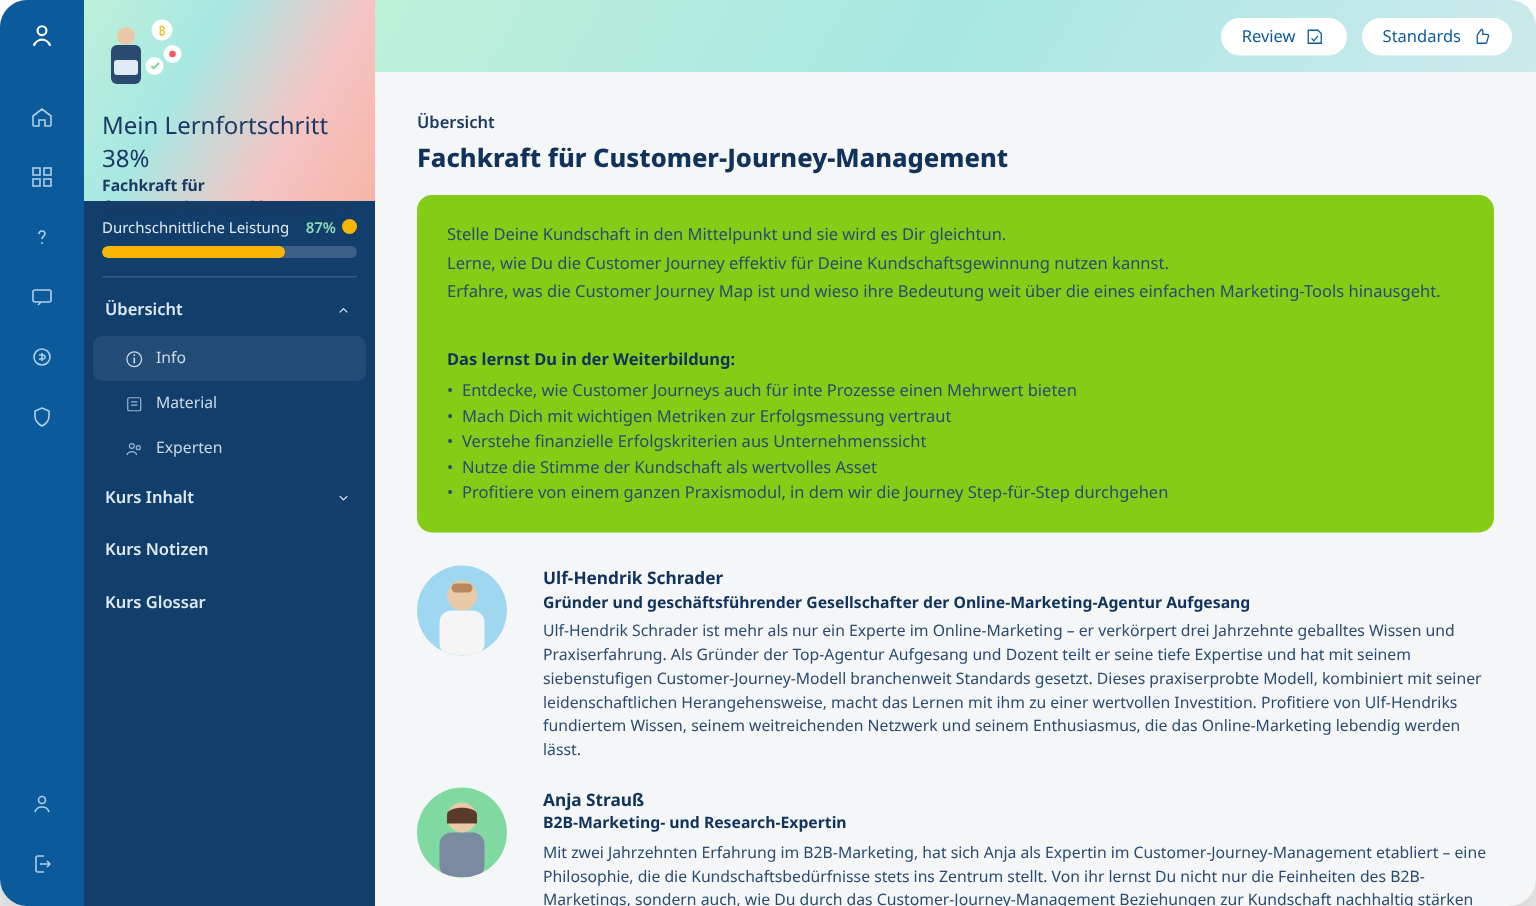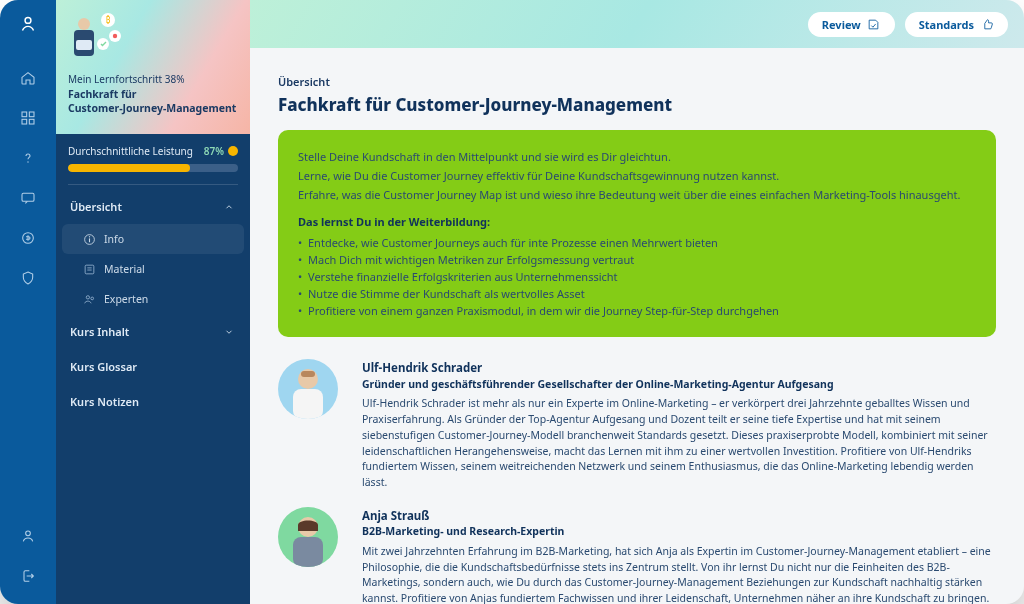--- a/index.html
+++ b/index.html
@@ -5,35 +5,35 @@
   *{box-sizing:border-box;margin:0;padding:0;font-family:system-ui,-apple-system,Segoe UI,Roboto,sans-serif}
   body{background:#fff}
   .frame{position:relative;width:1024px;height:604px;background:#f4f6f8;border-radius:18px;overflow:hidden;box-shadow:0 30px 50px rgba(0,0,0,.25);margin:0 auto}
   .rail{position:absolute;left:0;top:0;bottom:0;width:56px;background:#0a5a9c;display:flex;flex-direction:column;align-items:center;padding-top:10px;color:#cfe3f5}
   .rail .logo{width:30px;height:30px;display:flex;align-items:center;justify-content:center;margin-bottom:18px}
   .rail-item{width:36px;height:36px;display:flex;align-items:center;justify-content:center;border-radius:8px;margin:2px 0;cursor:pointer;opacity:.85}
   .rail-spacer{flex:1}
   .sidebar{position:absolute;left:56px;top:0;bottom:0;width:194px;background:#123e6b;color:#dfeaf5;display:flex;flex-direction:column;font-size:11px}
   .hero{height:134px;background:linear-gradient(120deg,#bdf0d8 0%,#a8e8e3 35%,#f5c4c4 70%,#f6b5a6 100%);padding:10px 12px 8px 12px;color:#1b3a63;position:relative}
   .hero-ill{width:56px;height:56px;position:relative;margin-bottom:6px}
-  .prog-label{font-size:10px;color:#1b3a63}
+  .prog-label{font-size:16px;color:#1b3a63}
   .hero-title{font-weight:700;font-size:10.5px;line-height:1.3;margin-top:2px}
   .perf{padding:10px 12px 0 12px}
   .perf-row{display:flex;align-items:center;justify-content:space-between;font-size:10px}
   .perf-val{color:#8ed9b6;font-weight:600}
   .perf-bar{margin-top:6px;height:8px;border-radius:4px;background:#3b5f88;position:relative;overflow:hidden}
   .perf-fill{position:absolute;left:0;top:0;bottom:0;background:#f7b500;border-radius:4px}
   .sep{height:1px;background:rgba(255,255,255,.15);margin:12px 12px 0 12px}
   .navsec{padding:4px 0}
   .sec-head{display:flex;align-items:center;justify-content:space-between;padding:10px 14px;font-weight:600;font-size:11px;cursor:pointer}
   .sec-item{display:flex;align-items:center;gap:8px;padding:8px 14px 8px 26px;font-size:10.5px;cursor:pointer;opacity:.9}
   .sec-item.active{background:rgba(255,255,255,.08);border-radius:6px;margin:0 6px;padding-left:20px}
   .icon{width:14px;height:14px;display:inline-flex;align-items:center;justify-content:center;flex:none}
   .topbar{position:absolute;left:250px;right:0;top:0;height:48px;background:linear-gradient(120deg,#bdf0d8 0%,#a8e8e3 50%,#cde9ec 100%);display:flex;align-items:center;justify-content:flex-end;padding:0 16px;gap:10px}
-  .btn-pill{background:#fff;border-radius:16px;padding:5px 14px;font-size:11px;font-weight:700;color:#0a5a9c;display:flex;align-items:center;gap:6px;cursor:pointer}
+  .btn-pill{background:#fff;border-radius:16px;padding:5px 14px;font-size:11px;font-weight:400;color:#0a5a9c;display:flex;align-items:center;gap:6px;cursor:pointer}
   .main{position:absolute;left:250px;right:0;top:48px;bottom:0;overflow:auto;padding:26px 28px 28px 28px}
   .eyebrow{font-size:11px;font-weight:600;color:#1b3a63;margin-bottom:4px}
   h1.title{font-size:17px;font-weight:800;color:#10325b;margin-bottom:14px}
   .card{background:#84cc16;border-radius:10px;padding:18px 20px;font-size:11px;line-height:1.55;color:#2a4a70}
   .card p{margin-bottom:2px}
   .card strong{color:#10325b}
   .card ul{list-style:none;margin-top:4px}
   .card li{position:relative;padding-left:10px}
   .card li::before{content:"•";position:absolute;left:0;color:#2a4a70}
   .experts{margin-top:22px}
@@ -187,24 +187,24 @@
 
       <div class="sec-head">
         <span>Kurs Inhalt</span>
         <span class="icon">
           <svg width="10" height="10" viewBox="0 0 24 24">
               <path d="M6 9l6 6 6-6" stroke="#dfeaf5" stroke-width="2" fill="none"></path>
             </svg>
         </span>
       </div>
       <div class="sec-head">
+        <span>Kurs Notizen</span>
+      </div>
+      <div class="sec-head">
         <span>Kurs Glossar</span>
-      </div>
-      <div class="sec-head">
-        <span>Kurs Notizen</span>
       </div>
     </div>
   </div>
 
   <div class="topbar">
     <div class="btn-pill">
       <span>Review</span>
       <span class="icon">
         <svg width="13" height="13" viewBox="0 0 24 24" fill="none">
             <path d="M4 4h12l4 4v12H4z" stroke="#0a5a9c" stroke-width="1.6"></path>
@@ -223,21 +223,21 @@
   </div>
 
   <div class="main">
     <div class="eyebrow">Übersicht</div>
     <h1 class="title">Fachkraft für Customer-Journey-Management</h1>
 
     <div class="card">
       <p>Stelle Deine Kundschaft in den Mittelpunkt und sie wird es Dir gleichtun.</p>
       <p>Lerne, wie Du die Customer Journey effektiv für Deine Kundschaftsgewinnung nutzen kannst.</p>
       <p>Erfahre, was die Customer Journey Map ist und wieso ihre Bedeutung  weit über die eines einfachen Marketing-Tools hinausgeht.</p>
-      <p style="margin-top:10px"><strong>Das lernst Du in der Weiterbildung:</strong></p>
+      <p style="margin-top:28px"><strong>Das lernst Du in der Weiterbildung:</strong></p>
       <ul>
         <li>Entdecke, wie Customer Journeys auch für inte Prozesse einen Mehrwert bieten</li>
         <li>Mach Dich mit wichtigen Metriken zur Erfolgsmessung vertraut</li>
         <li>Verstehe finanzielle Erfolgskriterien aus Unternehmenssicht</li>
         <li>Nutze die Stimme der Kundschaft als wertvolles Asset</li>
         <li>Profitiere von einem ganzen Praxismodul, in dem wir die Journey Step-für-Step durchgehen</li>
       </ul>
     </div>
 
     <div class="experts">

